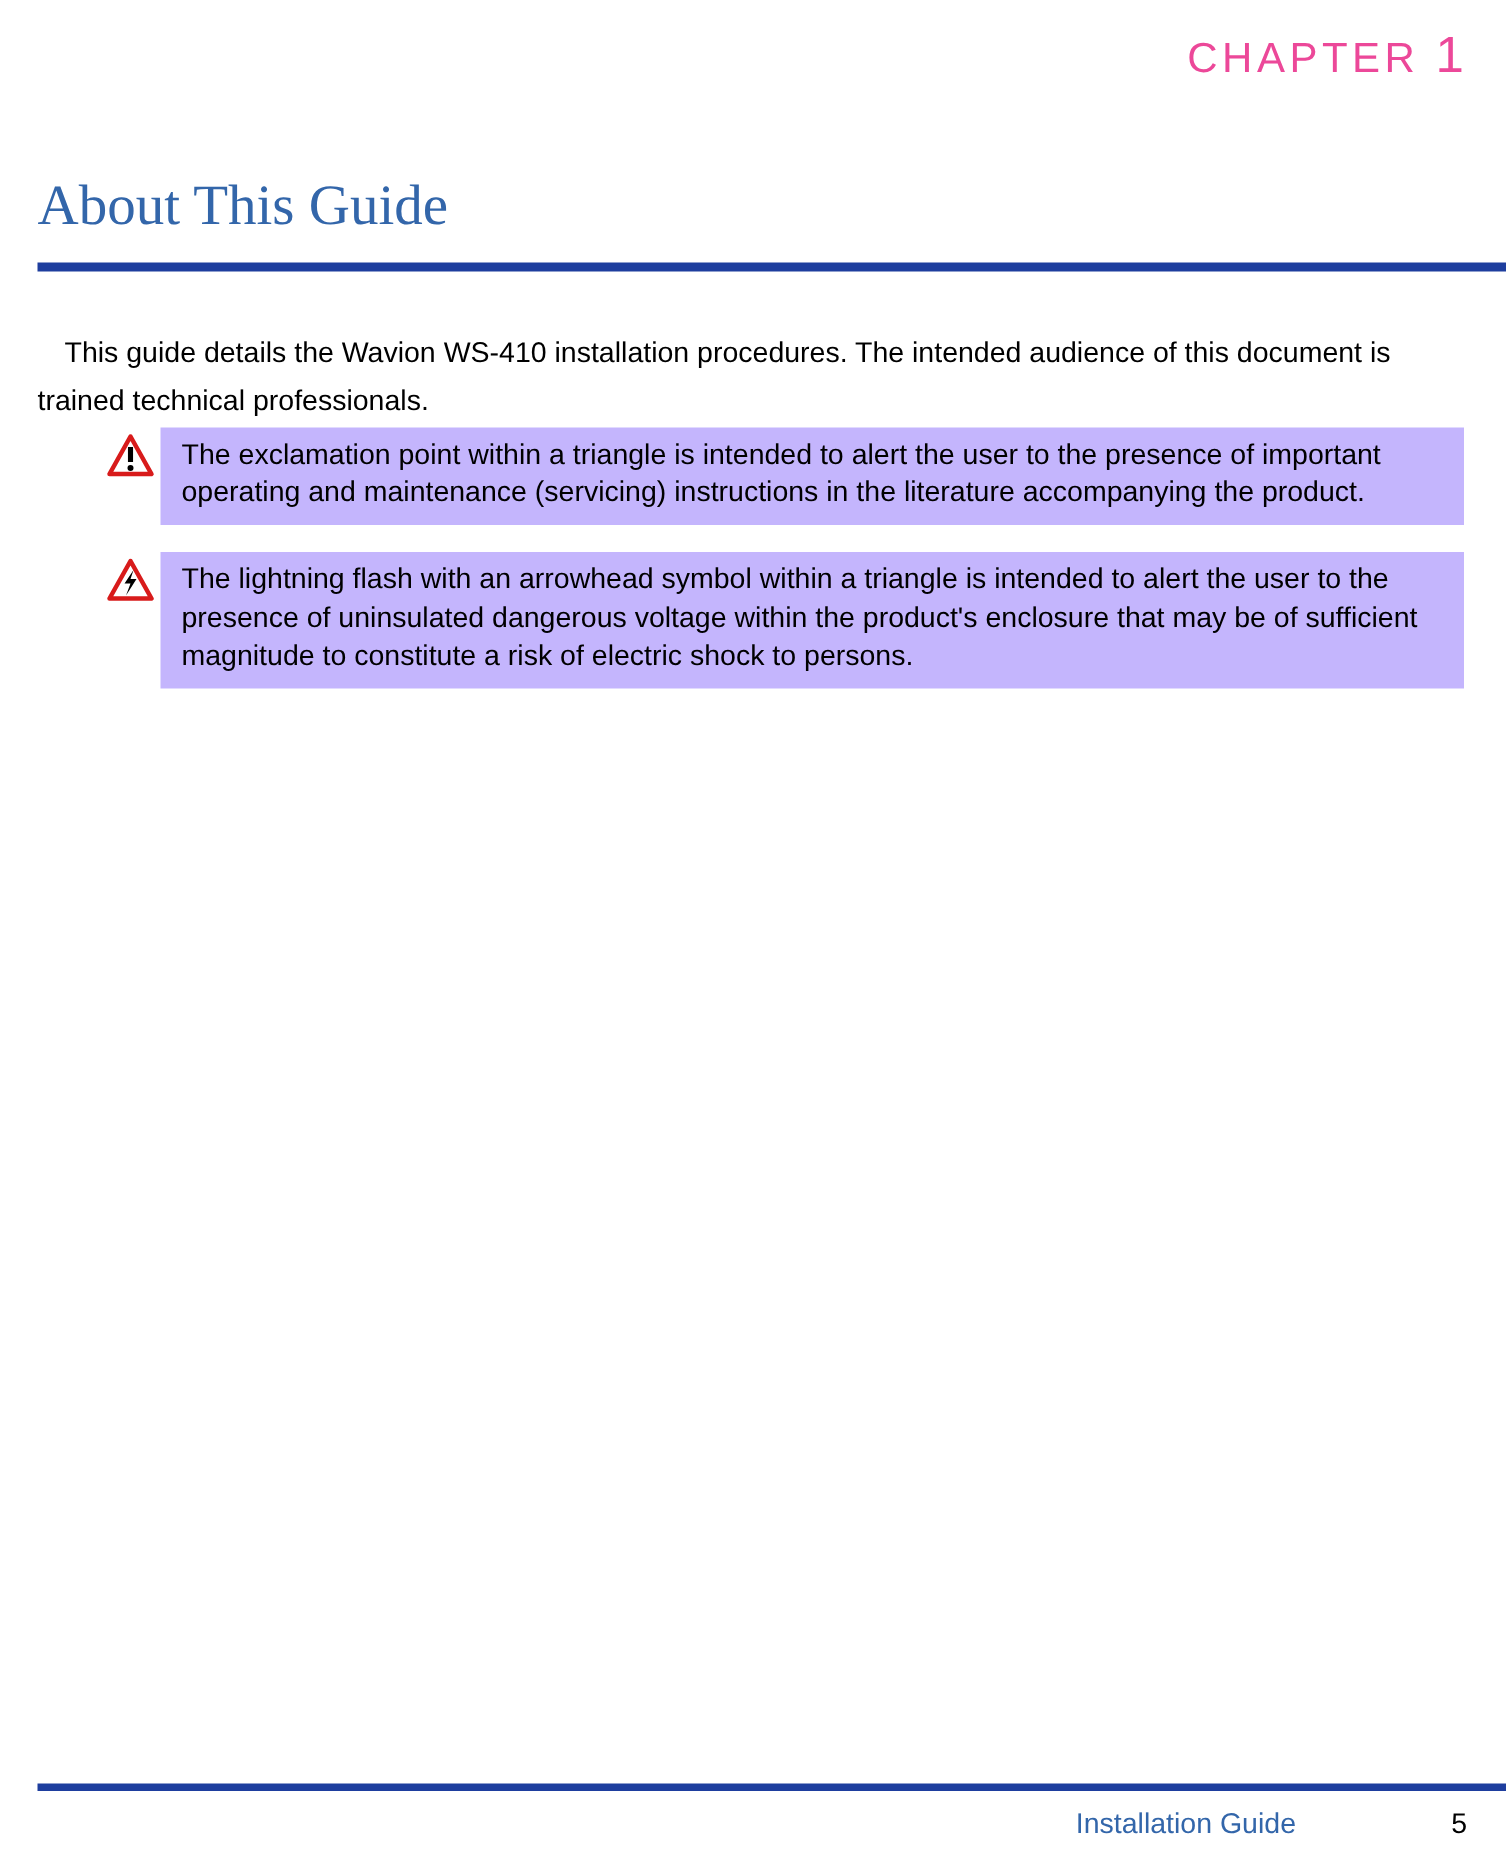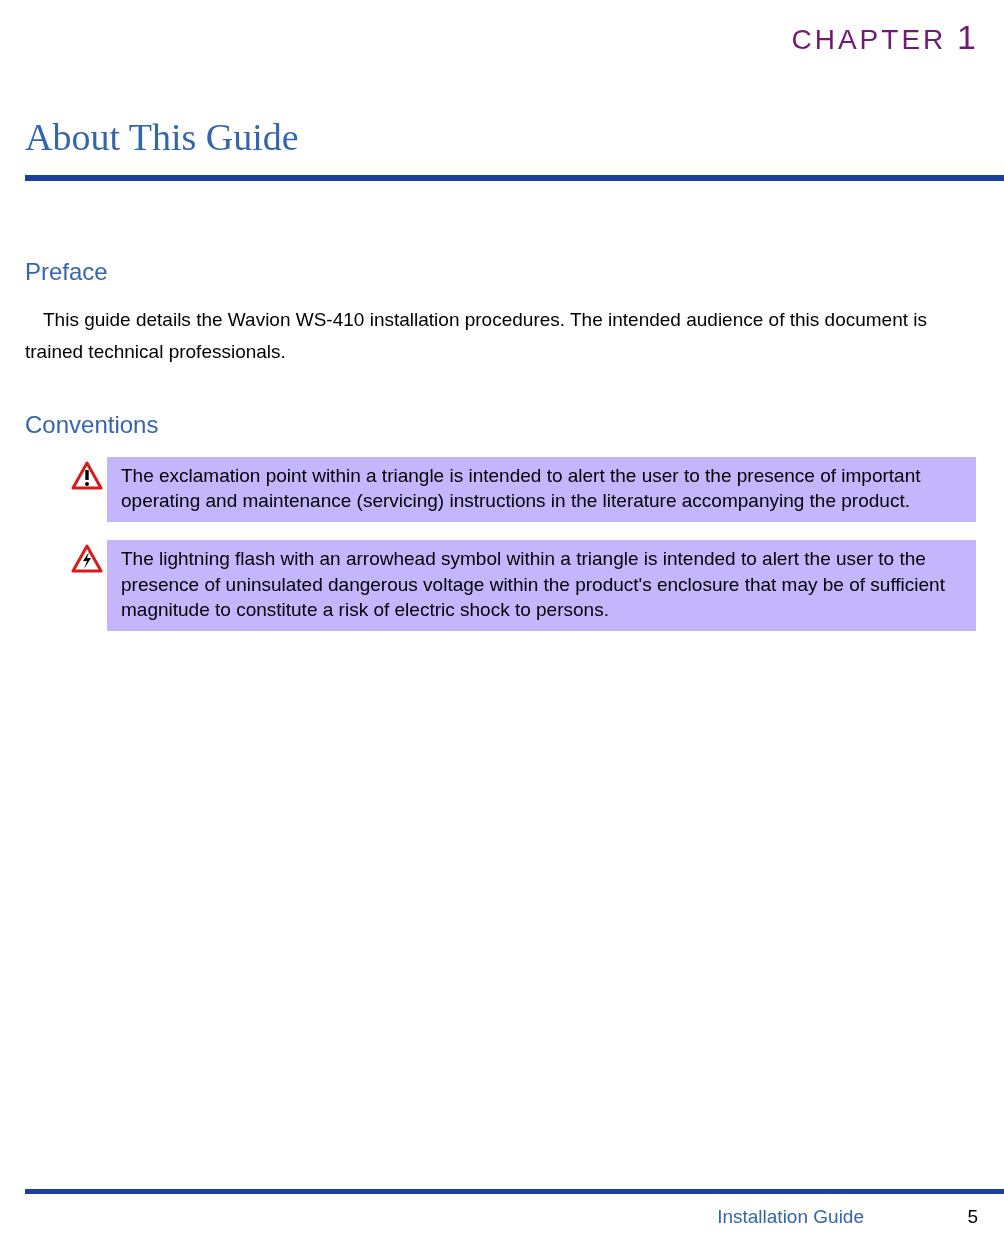--- a/index.html
+++ b/index.html
@@ -14,21 +14,21 @@
       background: white;
       position: relative;
       color: #000;
     }
     .chapter-label {
       position: absolute;
       top: 18px;
       right: 28px;
       font-size: 28px;
       letter-spacing: 3px;
-      color: #701a75;
+      color: #ec4899;
       font-family: Verdana, Geneva, sans-serif;
     }
     .chapter-label .chapter-text {
       font-variant: small-caps;
     }
     .chapter-label .chapter-number {
       font-size: 34px;
       font-weight: normal;
       letter-spacing: 0;
     }
@@ -124,24 +124,22 @@
   <span class="chapter-text">CHAPTER</span>
   <span class="chapter-number">1</span>
 </div>
 
 <h1 class="page-title">About This Guide</h1>
 
 <div class="title-rule"></div>
 
 <div class="content">
 
-  <h2 class="section-heading">Preface</h2>
   <p class="body-text">This guide details the Wavion WS-410 installation procedures. The intended audience of this document is trained technical professionals.</p>
 
-  <h2 class="section-heading conventions-heading">Conventions</h2>
 
   <div class="notice-row">
     <div class="notice-icon">
       <svg width="32" height="30" viewBox="0 0 32 30">
         <polygon points="16,2 30,27 2,27" fill="none" stroke="#d81b1b" stroke-width="3" stroke-linejoin="round"></polygon>
         <rect x="14.3" y="9" width="3.4" height="10" fill="#000"></rect>
         <circle cx="16" cy="23" r="2" fill="#000"></circle>
       </svg>
     </div>
     <div class="notice-box">The exclamation point within a triangle is intended to alert the user to the presence of important operating and maintenance (servicing) instructions in the literature accompanying the product.</div>

